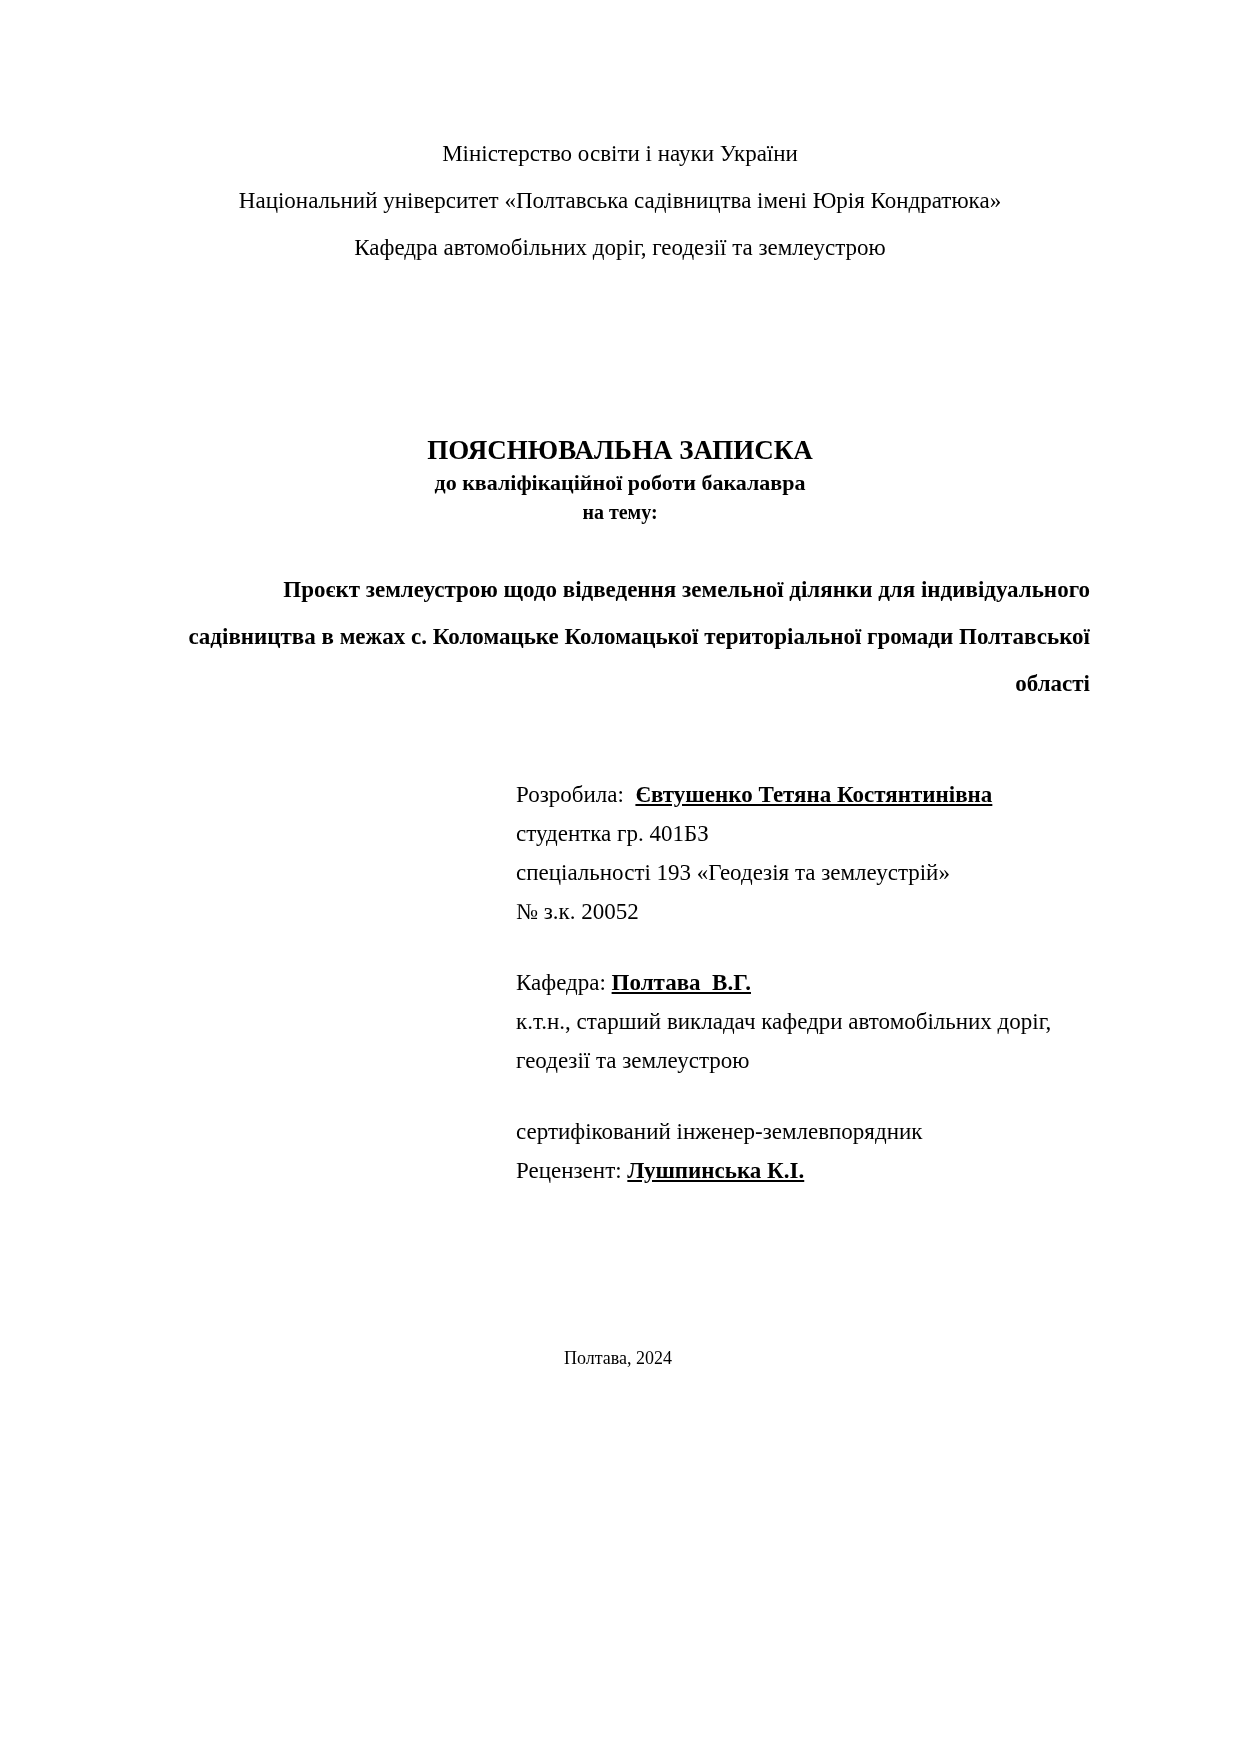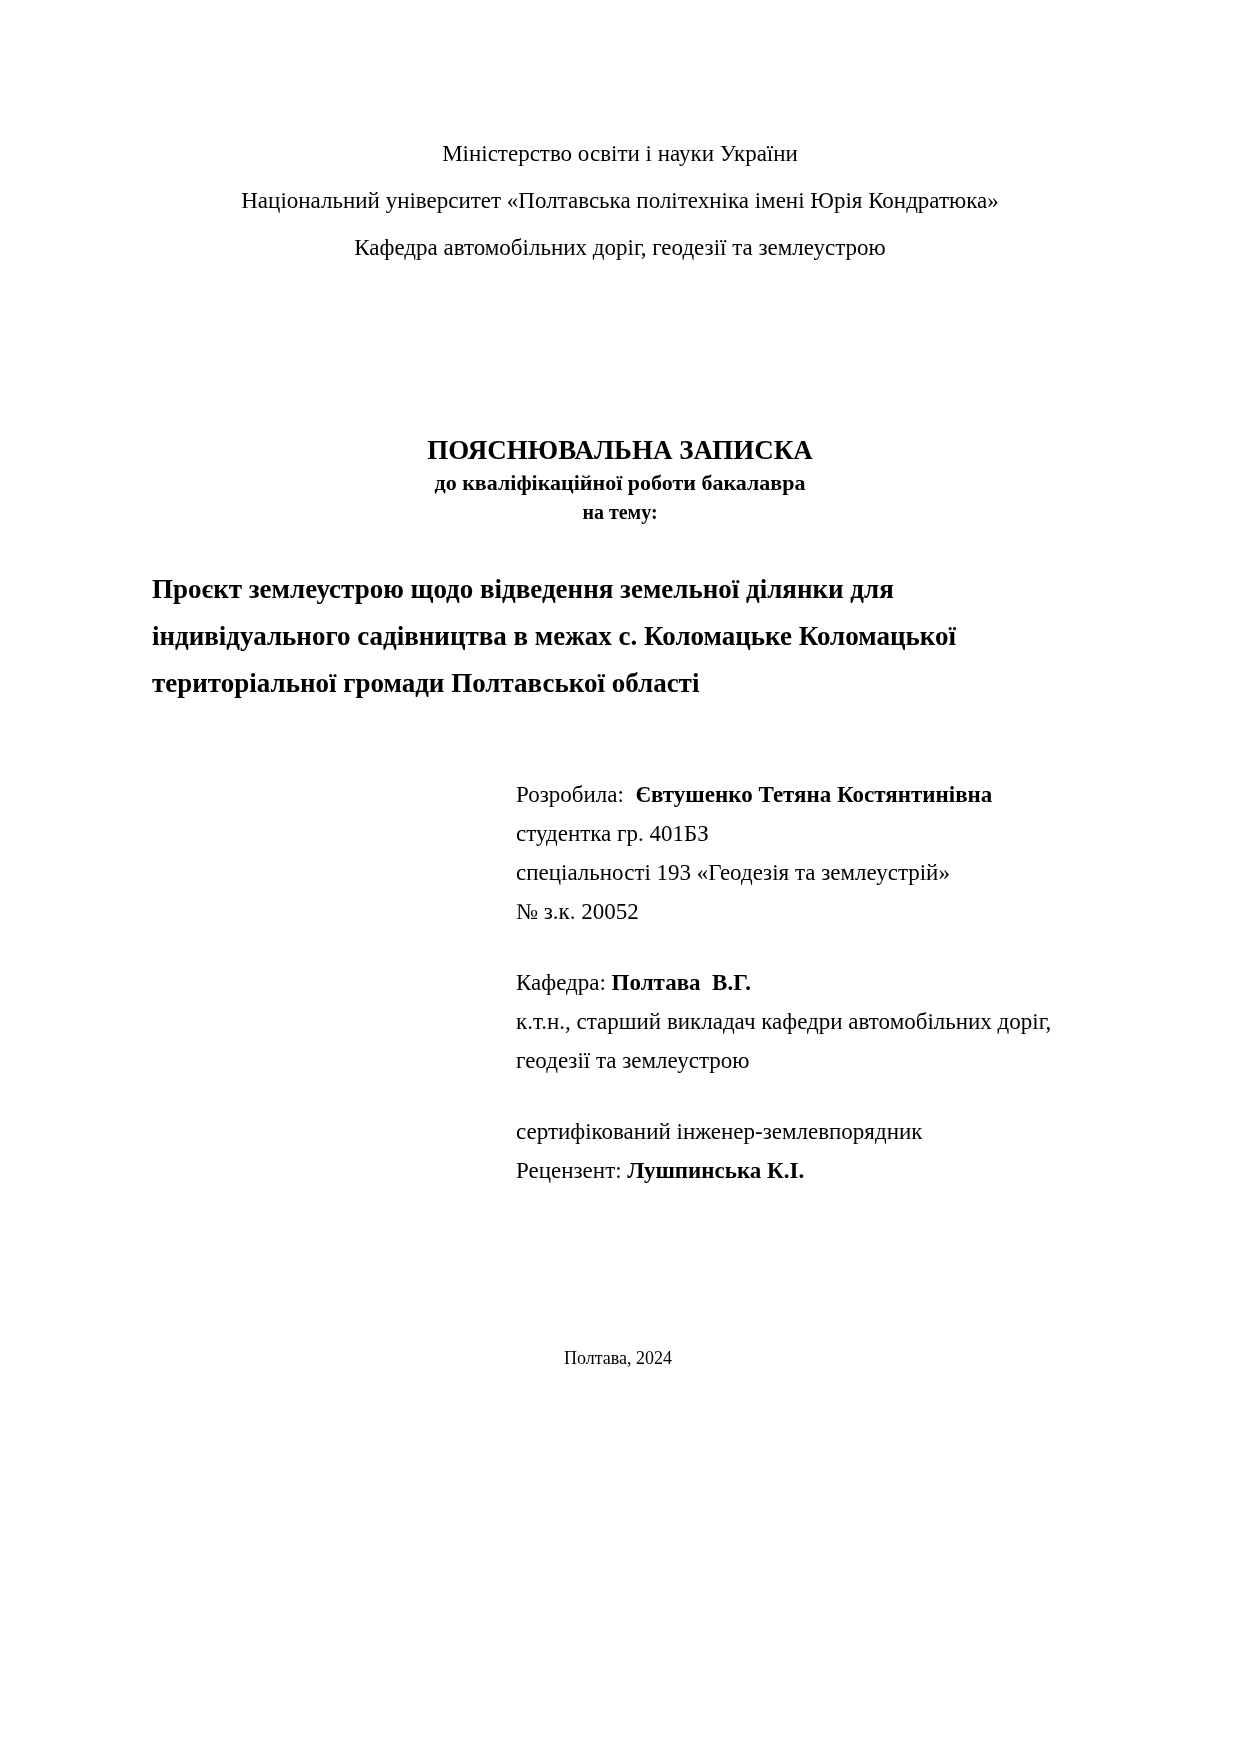--- a/index.html
+++ b/index.html
@@ -31,56 +31,56 @@
     left: 100px;
     right: 100px;
     font-weight: bold;
   }
   .doctype-title { font-size: 27px; line-height: 36px; }
   .doctype-subtitle { font-size: 22px; line-height: 30px; }
   .doctype-topic { font-size: 20px; line-height: 28px; }
   .thesis-title {
     position: absolute;
     top: 566px;
-    left: 152px;
+    left: 160px;
     right: 150px;
-    font-size: 27px;
+    font-size: 23px;
     font-weight: bold;
     line-height: 47px;
-    text-align: left;
+    text-align: right;
   }
   .credits {
     position: absolute;
     top: 775px;
     left: 516px;
     width: 545px;
     font-size: 23px;
     line-height: 39px;
   }
   .credits .group { margin: 0 0 0 0; }
   .credits .group + .group { margin-top: 32px; }
-  .name { font-weight: bold; white-space: pre-wrap; }
+  .name { font-weight: bold; white-space: pre-wrap; text-decoration: underline; }
   .label { white-space: pre-wrap; }
   .footer-city {
     position: absolute;
     top: 1348px;
     left: 100px;
     right: 104px;
     font-size: 18px;
     text-align: center;
   }
 </style>
 </head>
 <body>
 
 <div class="page">
 
   <div class="header-block center">
     <div>Міністерство освіти і науки України</div>
-    <div>Національний університет «Полтавська політехніка імені Юрія Кондратюка»</div>
+    <div>Національний університет «Полтавська садівництва імені Юрія Кондратюка»</div>
     <div>Кафедра автомобільних доріг, геодезії та землеустрою</div>
   </div>
 
   <div class="doctype-block center">
     <div class="doctype-title">ПОЯСНЮВАЛЬНА ЗАПИСКА</div>
     <div class="doctype-subtitle">до кваліфікаційної роботи бакалавра</div>
     <div class="doctype-topic">на тему:</div>
   </div>
 
   <div class="thesis-title">Проєкт землеустрою щодо відведення земельної ділянки для індивідуального садівництва в межах с. Коломацьке Коломацької територіальної громади Полтавської області</div>

